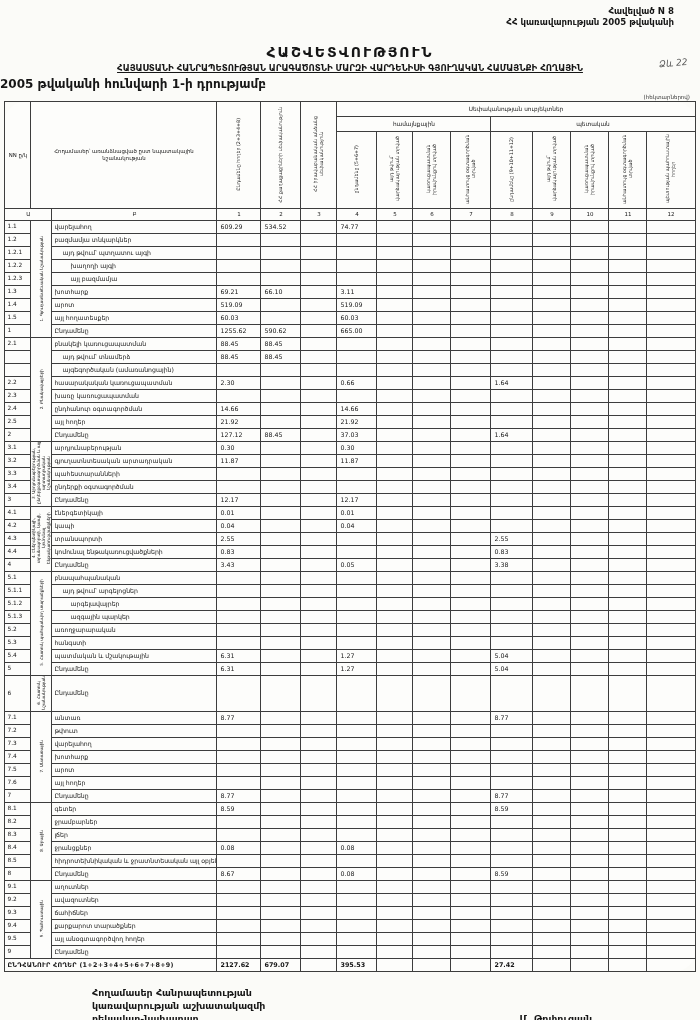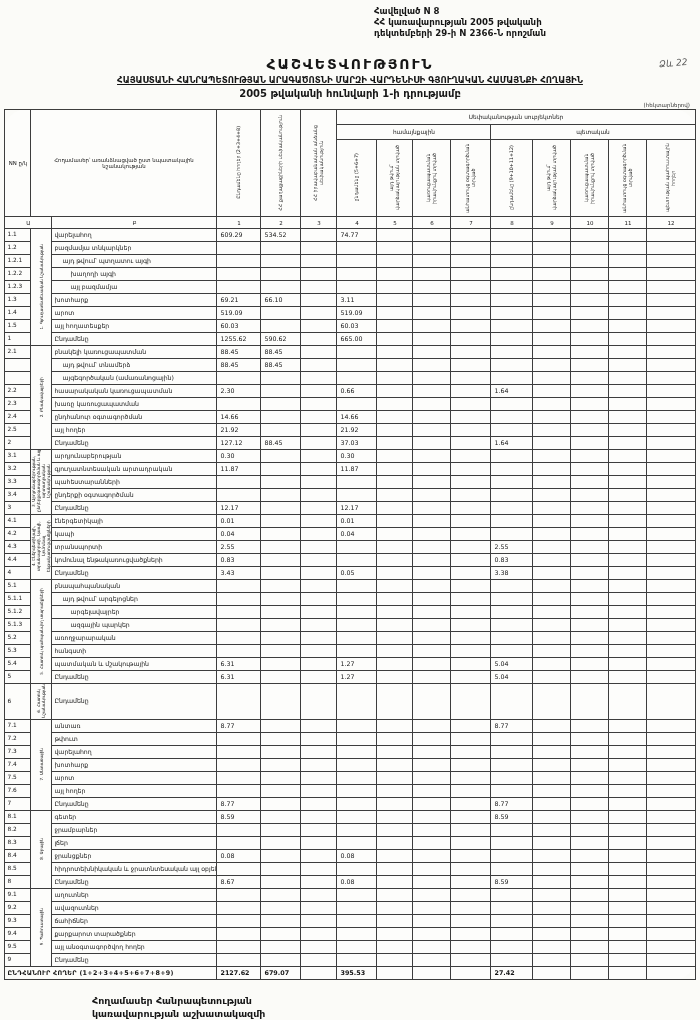--- a/index.html
+++ b/index.html
@@ -7,41 +7,41 @@
     width:700px;height:1020px;
     background:#fbfbf8;
     font-family:"DejaVu Sans",sans-serif;
     color:#161616;
     position:relative;
     overflow:hidden;
   }
   .appendix-block{
     margin:6px 26px 0 auto;
     width:300px;
-    text-align:left;
+    text-align:right;
     font-size:8.6px;
     font-weight:bold;
     line-height:1.3;
   }
   .hand-note{
     position:absolute;top:58px;right:12px;
     font-size:9px;color:#555;font-style:italic;
     transform:rotate(-5deg);
   }
   .report-title{
     text-align:center;font-weight:bold;
     font-size:14px;letter-spacing:2px;margin-top:16px;
   }
   .report-subtitle{
     text-align:center;font-weight:bold;
     font-size:8.6px;line-height:1.35;margin-top:3px;text-decoration:underline;
   }
   .date-line{
-    text-align:center;font-weight:bold;
-    font-size:10px;margin-top:2px;
+    font-weight:bold;
+    font-size:12px;margin-top:2px;
   }
   .units-note{
     text-align:right;font-size:5.5px;color:#333;
     margin:3px 10px 1px 0;
   }
   table{
     width:690px;margin:0 auto;
     border-collapse:collapse;table-layout:fixed;
     background:#fdfdfb;
     border-radius:23px;
@@ -92,21 +92,20 @@
     margin:14px 108px 0 92px;
     font-size:9.5px;font-weight:bold;line-height:1.4;
   }
 </style>
 </head>
 <body>
 
 <div class="appendix-block">
   <div>Հավելված N 8</div>
   <div>ՀՀ կառավարության 2005 թվականի</div>
-  <div>դեկտեմբերի 29-ի N 2366-Ն որոշման</div>
 </div>
 
 <div class="hand-note">Ձև 22</div>
 
 <div class="report-title">ՀԱՇՎԵՏՎՈՒԹՅՈՒՆ</div>
 <div class="report-subtitle">
   <div>ՀԱՅԱՍՏԱՆԻ ՀԱՆՐԱՊԵՏՈՒԹՅԱՆ ԱՐԱԳԱԾՈՏՆԻ ՄԱՐԶԻ ՎԱՐԴԵՆԻՍԻ ԳՅՈՒՂԱԿԱՆ ՀԱՄԱՅՆՔԻ ՀՈՂԱՅԻՆ</div>
 </div>
 <div class="date-line">2005 թվականի հունվարի 1-ի դրությամբ</div>
 <div class="units-note">(հեկտարներով)</div>

